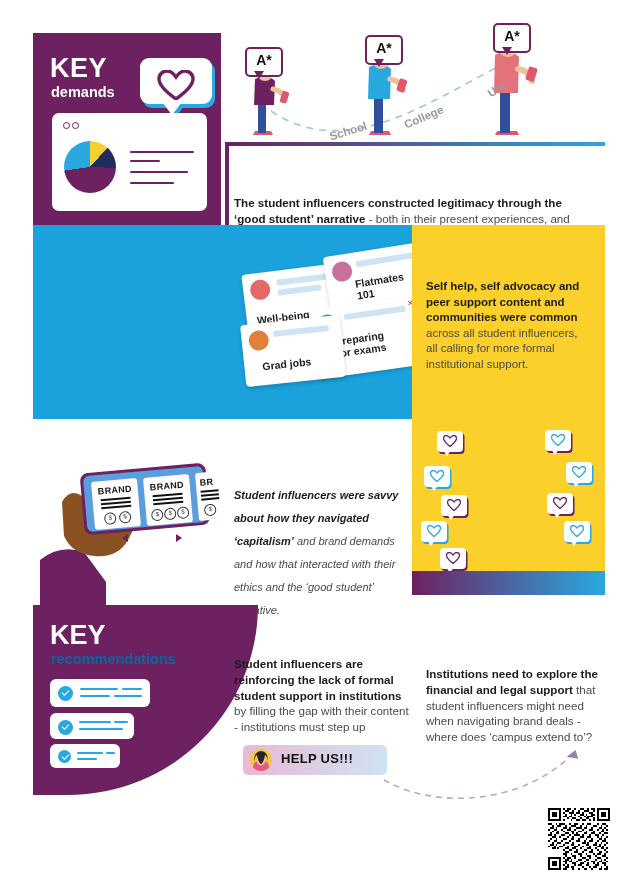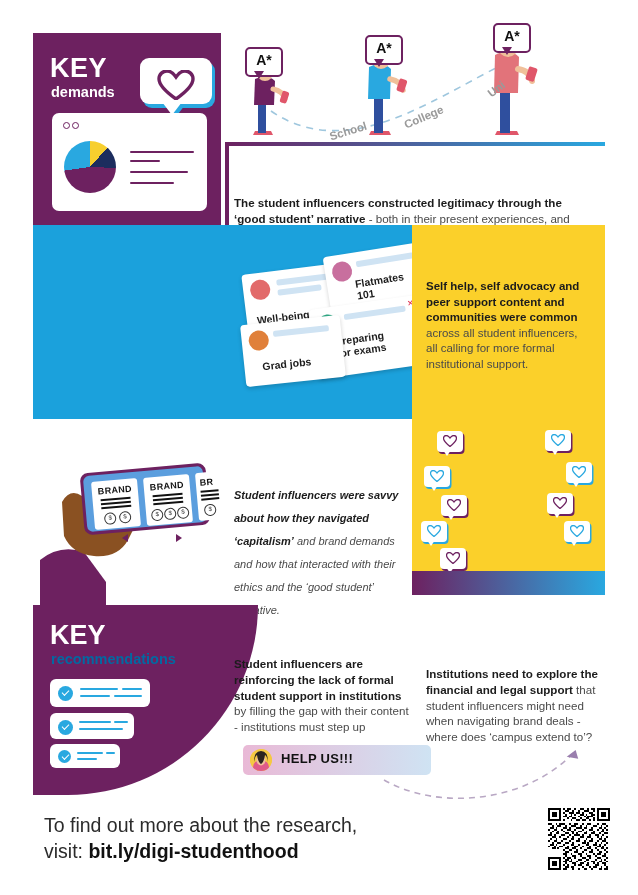--- a/index.html
+++ b/index.html
@@ -114,21 +114,21 @@
   .check-card{position:absolute;background:#fff;border-radius:6px;}
   .check-card .ck{position:absolute;left:8px;top:7px;width:15px;height:15px;border-radius:50%;background:#29a8e0;}
   .check-card .ck:after{content:"";position:absolute;left:4px;top:4px;width:6px;height:3px;
       border-left:1.7px solid #fff;border-bottom:1.7px solid #fff;transform:rotate(-45deg);}
   .check-card .cl{position:absolute;background:#29a8e0;height:2px;border-radius:1px;}
 
   #rec-text-1{left:234px;top:624px;width:176px;font-size:11.6px;line-height:15.8px;}
   #rec-text-2{left:426px;top:634px;width:172px;font-size:11.6px;line-height:15.8px;}
 
   #help-banner{left:243px;top:745px;width:144px;height:30px;border-radius:5px;
-      background:linear-gradient(to right,#e9b9d6,#cfe3f3);padding-left:44px;}
+      background:linear-gradient(to right,#e9b9d6,#cfe3f3);}
   #help-banner .face{position:absolute;left:7px;top:4px;width:22px;height:22px;border-radius:50%;background:#f5c842;overflow:hidden;}
   #help-banner .label{position:absolute;left:38px;top:6px;font-size:13px;font-weight:bold;color:#111;letter-spacing:.3px;}
 
   
   #footer-text{left:44px;top:812px;width:430px;font-size:19.5px;line-height:26px;color:#2b2b2b;font-weight:300;}
   #footer-text b{font-weight:bold;color:#111;}
   #qr{left:548px;top:808px;width:62px;height:62px;background:#fff;}
 </style>
 </head>
 <body>
@@ -402,24 +402,20 @@
       </svg>
     </div>
     <div class="label">HELP US!!!</div>
   </div>
 
   <svg class="abs" style="left:380px;top:720px;" width="240" height="80" viewBox="0 0 240 80">
     <path d="M4 60 C 60 92, 150 82, 196 30" fill="none" stroke="#b9a8c4" stroke-width="1.6" stroke-dasharray="6 5"></path>
     <path d="M196 30 l-10 5 l11 4 Z" fill="#9a7fae" transform="rotate(-10 196 32)"></path>
   </svg>
 
-  <div class="abs" id="footer-text">
-    <span>To find out more about the research,</span><br>
-    <span>visit: </span><b>bit.ly/digi-studenthood</b>
-  </div>
 
   <svg class="abs" id="qr" viewBox="0 0 33 33" shape-rendering="crispEdges">
     <rect width="33" height="33" fill="#fff"></rect>
     <g fill="#000">
       <rect x="0" y="0" width="7" height="7"></rect>
         <rect x="1" y="1" width="5" height="5" fill="#fff"></rect>
         <rect x="2" y="2" width="3" height="3"></rect>
       <rect x="26" y="0" width="7" height="7"></rect>
         <rect x="27" y="1" width="5" height="5" fill="#fff"></rect>
         <rect x="28" y="2" width="3" height="3"></rect>

